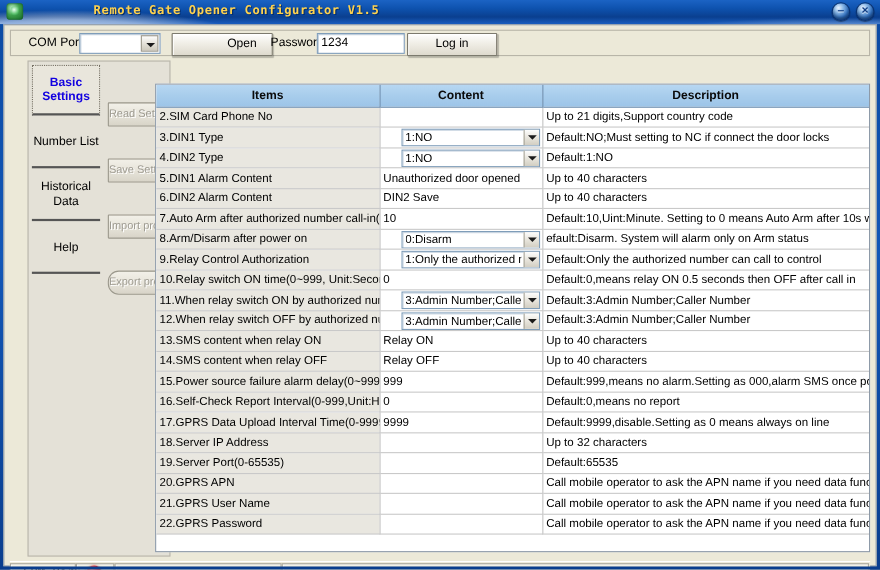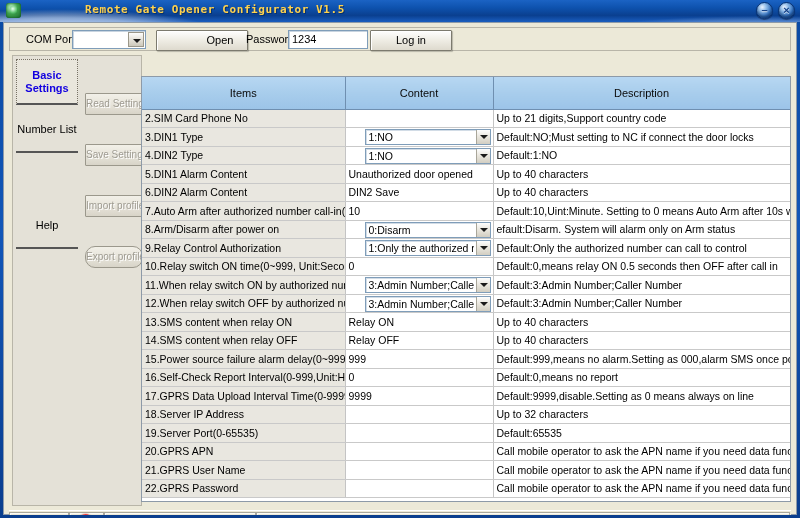--- a/index.html
+++ b/index.html
@@ -111,21 +111,21 @@
   }
   .txtbox {
     position: absolute; height: 19px; background: #fff;
     border: 1px solid #7f9db9; box-shadow: inset 1px 1px 0 #c8d4e0;
     font-size: 11px; color: #000; padding-left: 3px; line-height: 17px;
     white-space: nowrap; overflow: hidden;
   }
 
   
   .leftpanel {
-    position: absolute; left: 8px; top: 32px; width: 130px; height: 451px;
+    position: absolute; left: 21px; top: 32px; width: 130px; height: 451px;
     background: #e4e1d7; border: 1px solid #b8b5a8;
   }
   .tabstrip {
     position: absolute; left: 3px; top: 3px; width: 62px; height: 444px;
     background: #e4e1d7;
   }
   .tab {
     position: absolute; left: 0; width: 62px;
     background: #e4e1d7;
     font-size: 11px; color: #000;
@@ -157,25 +157,25 @@
     background: #fff;
     border: 1px solid #8d9aa8;
     box-shadow: inset 1px 1px 0 #ffffff;
     overflow: hidden;
   }
   table.grid {
     border-collapse: collapse; width: 648px; table-layout: fixed;
     font-size: 10.5px; color: #000;
   }
   table.grid th {
-    height: 32px;
+    height: 20px;
     background: linear-gradient(180deg,#b7d7f2 0%, #a8cdec 50%, #9cc4e8 100%);
     border-right: 1px solid #6f8fb0;
     border-bottom: 1px solid #6f8fb0;
-    font-weight: normal; font-size: 11px; color: #0a0a0a;
+    font-weight: bold; font-size: 11px; color: #0a0a0a;
     text-align: center;
   }
   table.grid td {
     height: 18.5px;
     border-right: 1px solid #c4c4c4;
     border-bottom: 1px solid #c9c9c9;
     padding: 0 0 0 3px;
     overflow: hidden; white-space: nowrap;
     vertical-align: middle;
   }
@@ -265,20 +265,23 @@
       <div class="btn" style="left:360px; top:2px; width:82px;">Log in</div>
     </div>
 
     <div class="leftpanel">
       <div class="tabstrip">
         <div class="tab active" style="top:0px; height:46px;">
           <span>Basic Settings</span>
         </div>
         <div class="tab" style="top:48px; height:46px;">
           <span>Number List</span>
+        </div>
+        <div class="tab" style="top:96px; height:46px;">
+          <span>Historical Data</span>
         </div>
         <div class="tab" style="top:144px; height:46px;">
           <span>Help</span>
         </div>
       </div>
 
       <div class="sidebtn" style="top:37px;">Read Settings</div>
       <div class="sidebtn" style="top:88px;">Save Settings</div>
       <div class="sidebtn" style="top:139px;">Import profile</div>
       <div class="sidebtn" style="top:190px;border-radius:10px;">Export profile</div>

